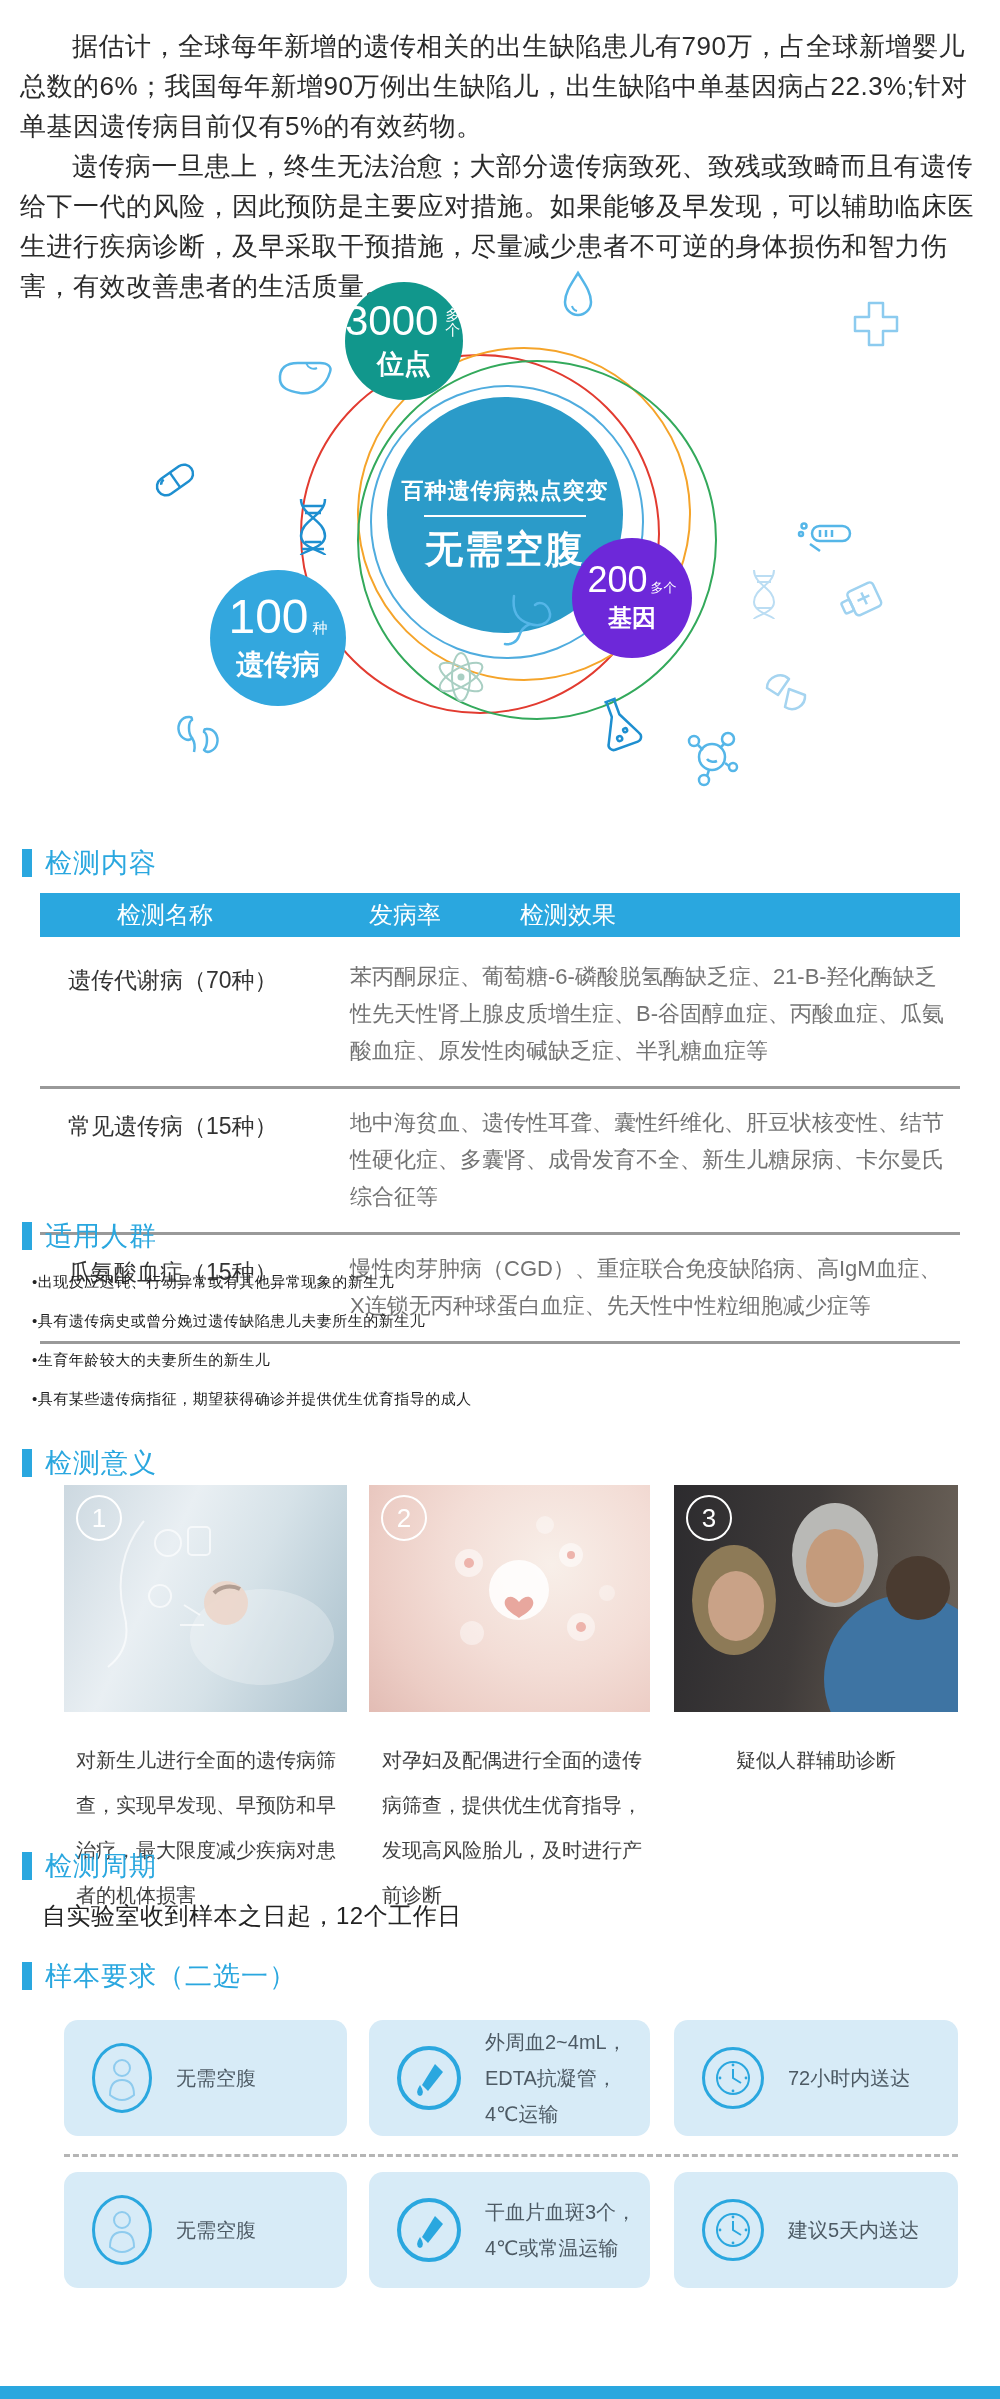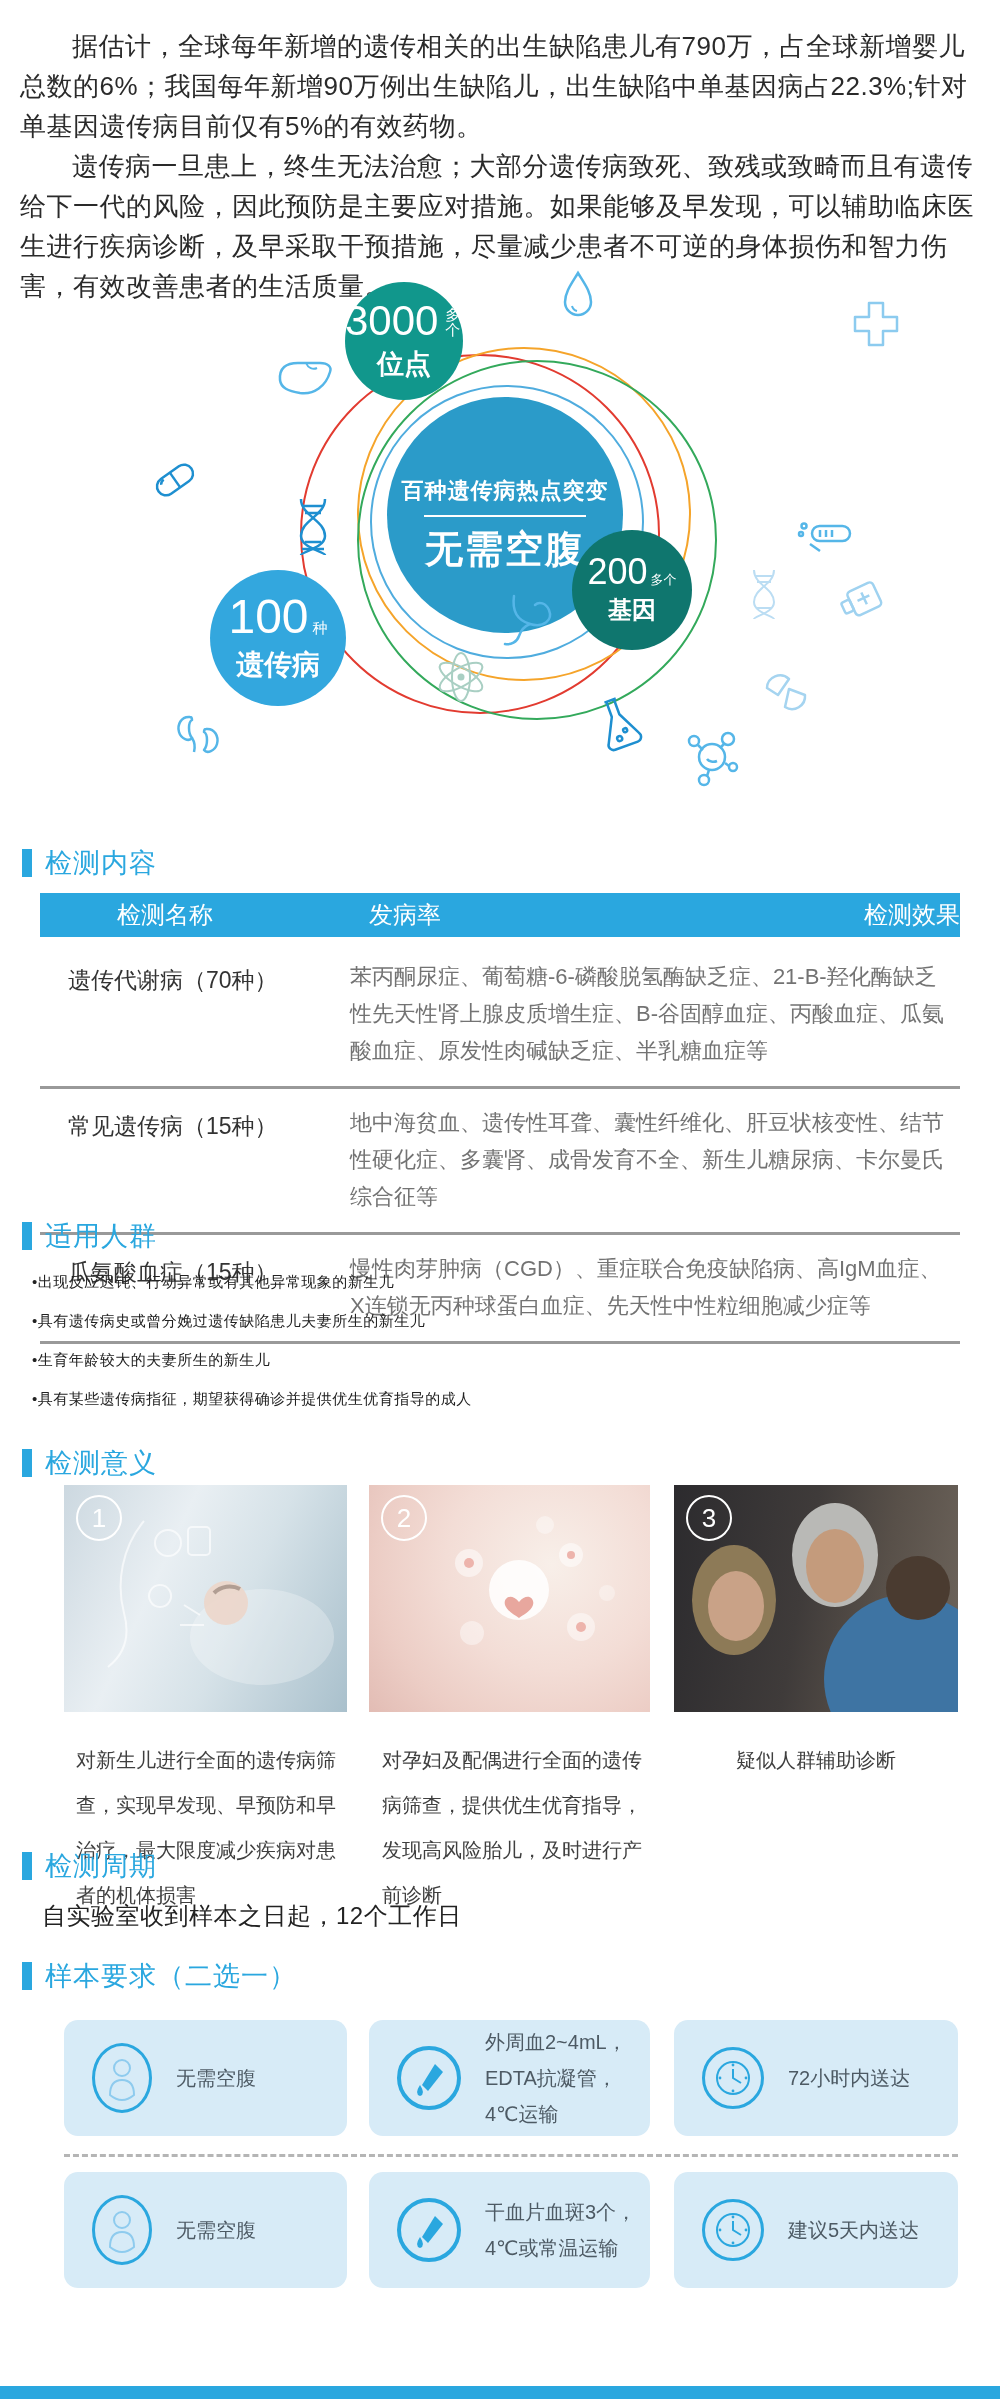--- a/index.html
+++ b/index.html
@@ -20,42 +20,42 @@
   .bubble{position:absolute;border-radius:50%;color:#fff;display:flex;flex-direction:column;align-items:center;justify-content:center;text-align:center;}
   .bubble .vrow{display:flex;align-items:flex-end;line-height:1;}
   .bubble-sites{left:345px;top:12px;width:118px;height:118px;background:#11978C;z-index:6;}
   .bubble-sites .val{font-size:42px;font-weight:300;}
   .bubble-sites .suf{font-size:15px;margin:0 0 5px 4px;}
   .bubble-sites .lab{font-size:27px;font-weight:bold;margin-top:4px;}
   .bubble-diseases{left:210px;top:300px;width:136px;height:136px;background:#33A7DE;z-index:6;}
   .bubble-diseases .val{font-size:48px;font-weight:300;}
   .bubble-diseases .suf{font-size:15px;margin:0 0 6px 4px;}
   .bubble-diseases .lab{font-size:28px;font-weight:bold;margin-top:5px;}
-  .bubble-genes{left:572px;top:260px;width:120px;height:120px;background:#0f766e;z-index:5;}
+  .bubble-genes{left:572px;top:268px;width:120px;height:120px;background:#6d28d9;z-index:5;}
   .bubble-genes .val{font-size:36px;font-weight:300;}
   .bubble-genes .suf{font-size:13px;margin:0 0 4px 3px;}
   .bubble-genes .lab{font-size:24px;font-weight:bold;margin-top:4px;}
   .main-circle{position:absolute;left:387px;top:127px;width:236px;height:236px;border-radius:50%;background:#2B9BC9;z-index:4;
     display:flex;flex-direction:column;align-items:center;justify-content:flex-end;padding-bottom:58px;box-sizing:border-box;color:#fff;}
   .main-circle .sub{font-size:22px;font-weight:bold;letter-spacing:1px;}
   .main-circle .div{width:162px;height:2px;background:#fff;margin:9px 0 7px;}
   .main-circle .ttl{font-size:38px;font-weight:bold;letter-spacing:2px;}
   .dicon{position:absolute;z-index:7;}
 
   
   .sec{position:absolute;left:22px;display:flex;align-items:center;gap:13px;}
   .sec-bar{width:10px;height:28px;background:#2AA7DF;}
   .sec-title{font-size:27px;color:#2AA7DF;letter-spacing:1px;}
 
   
   .table{position:absolute;top:893px;left:40px;width:920px;}
   .thead{display:flex;background:#2AA7DF;color:#fff;height:44px;align-items:center;font-size:24px;}
   .th1{width:250px;text-align:center;}
   .th2{width:230px;text-align:center;}
-  .th3{flex:1;text-align:right;}
+  .th3{flex:1;text-align:left;}
   .tbody{border-top:6px solid #fff;}
   .trow{display:flex;border-bottom:3px solid #999;padding:15px 0 17px;}
   .tname{width:250px;padding:7px 0 0 28px;font-size:23px;color:#333;box-sizing:border-box;flex-shrink:0;}
   .tdesc{flex:1;padding:0 12px 0 60px;font-size:22px;line-height:37px;color:#737373;box-sizing:border-box;}
 
   
   .bullets{position:absolute;top:1262px;left:32px;width:930px;margin:0;padding:0;list-style:none;font-size:15px;color:#222;}
   .bullets li{line-height:39px;letter-spacing:.5px;}
 
   

